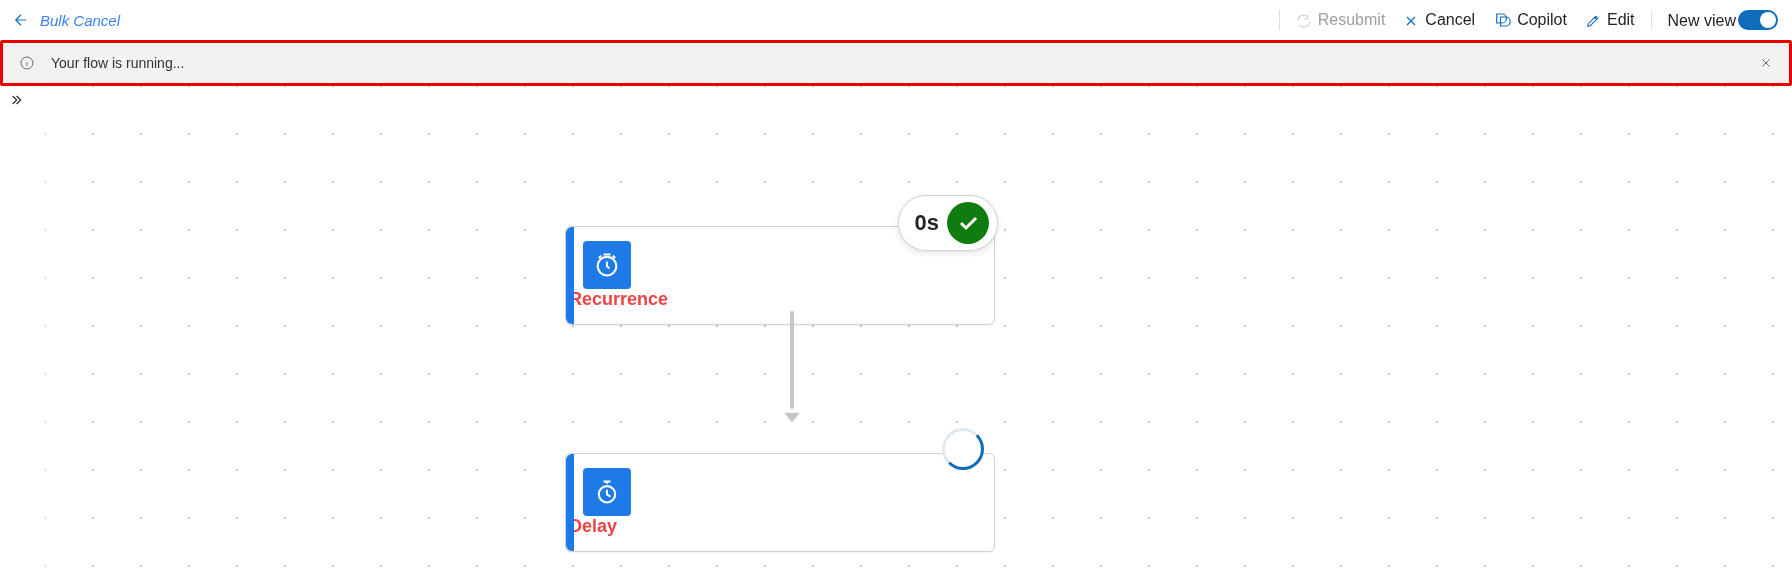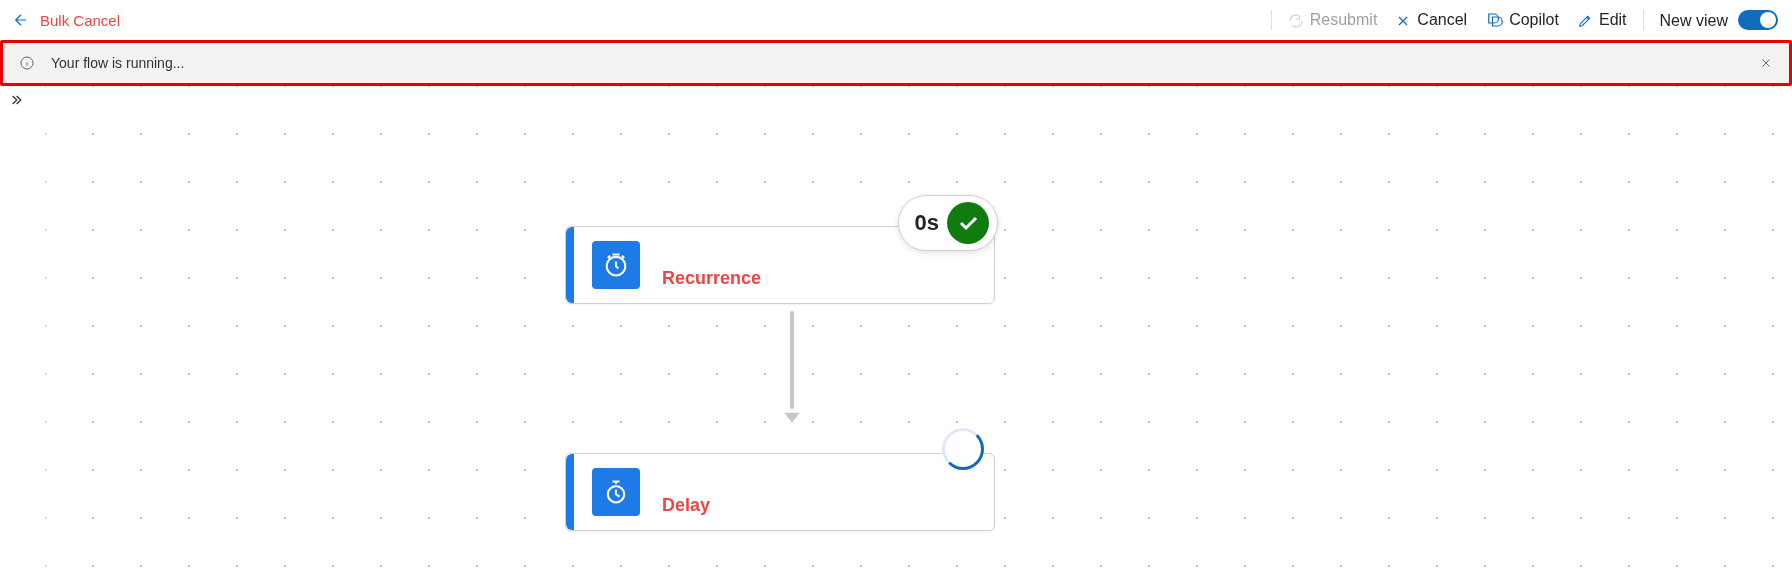--- a/index.html
+++ b/index.html
@@ -16,21 +16,21 @@
     
     .toolbar {
       height: 40px;
       display: flex;
       align-items: center;
       padding: 0 12px;
       background: #fff;
     }
     .tb-left { display: flex; align-items: center; gap: 10px; }
     .tb-back { color: #0F6CBD; display: flex; align-items: center; cursor: pointer; }
-    .tb-title { font-size: 15px; color: #ef4444; }
+    .tb-title { font-size: 15px; color: #3b82f6; font-style: italic; }
     .tb-spacer { flex: 1; }
     .tb-right { display: flex; align-items: center; gap: 14px; }
     .tb-btn {
       display: inline-flex; align-items: flex-end; gap: 6px;
       font-size: 16px; color: #242424; cursor: pointer;
       padding: 4px 2px; user-select: none;
     }
     .tb-btn svg { flex-shrink: 0; }
     .tb-btn.disabled { color: #a19f9d; cursor: default; }
     .tb-btn.disabled svg { opacity: .55; }
@@ -75,23 +75,24 @@
 
     
     .flow { position: absolute; left: 0; right: 0; top: 0; bottom: 0; }
     .node {
       position: absolute;
       width: 430px;
       background: #fff;
       border: 1px solid #d1d1d1;
       border-radius: 6px;
       box-shadow: 0 1px 2px rgba(0,0,0,.05);
-      display: flex; align-items: flex-end;
-      padding: 14px 12px;
+      display: flex; align-items: flex-start;
+      padding: 14px 3px;
       overflow: visible;
+      flex-direction: column;
     }
     .node::before {
       content:"";
       position: absolute; left: 0; top: 0; bottom: 0; width: 8px;
       background: #1e7ae6;
       border-top-left-radius: 6px; border-bottom-left-radius: 6px;
     }
     .node .icon-box {
       width: 48px; height: 48px; border-radius: 4px;
       background: #1e7ae6;
@@ -183,21 +184,21 @@
         </svg>
       <span>Copilot</span>
     </span>
     <span class="tb-btn">
       <svg width="16" height="16" viewBox="0 0 24 24" fill="none" stroke="#0F6CBD" stroke-width="1.6">
           <path d="M4 20l4-1 11-11-3-3L5 16l-1 4zM14 6l3 3"></path>
         </svg>
       <span>Edit</span>
     </span>
     <div class="tb-divider"></div>
-    <span class="tb-btn" style="gap:10px">
+    <span class="tb-btn" style="gap:2px">
       <span>New view</span>
       <span class="toggle">
           <span class="knob"></span>
         </span>
     </span>
   </div>
 </div>
 
 <div class="notif-wrap">
   <div class="notif">

